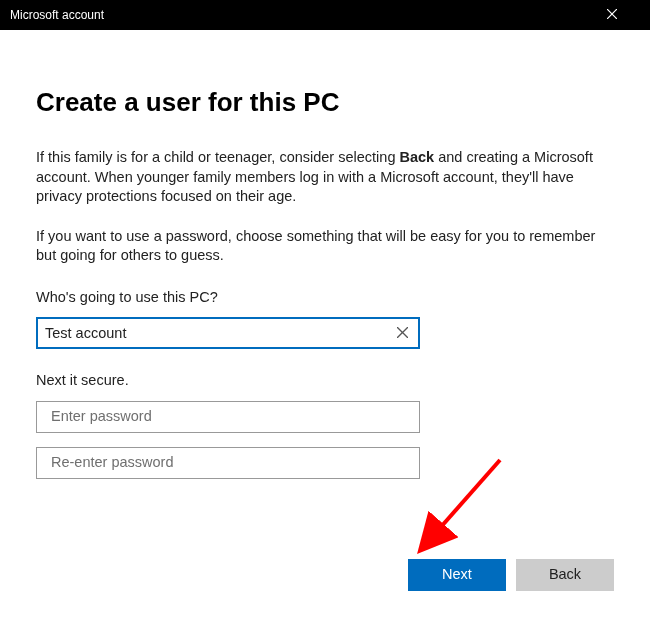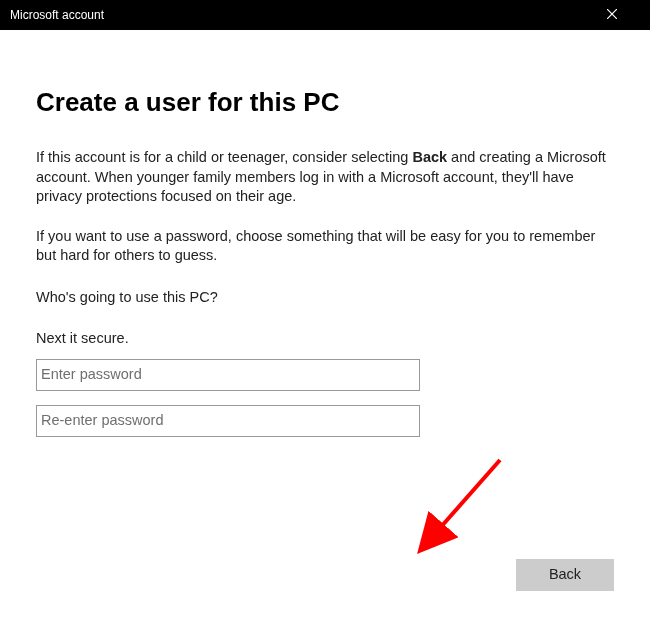--- a/index.html
+++ b/index.html
@@ -55,21 +55,21 @@
   p.desc .bold{font-weight:700;}
   .label{
     margin:22px 0 10px 0;
   }
   .field{
     width:384px;
     height:32px;
     border:1px solid var(--border);
     display:flex;
     align-items:center;
-    padding:0 4px;
+    padding:0 14px;
     font-size:14.5px;
     color:var(--text);
     position:relative;
   }
   .field.focused{
     border:2px solid var(--accent);
     padding:0 7px;
   }
   .field .input-text{
     flex:1;
@@ -130,27 +130,38 @@
           <line x1="10" y1="0" x2="0" y2="10"></line>
         </svg>
     </span>
   </div>
 </div>
 
 <div class="content">
   <h1>Create a user for this PC</h1>
 
   <p class="desc">
-    <span>If this account is for a child or teenager, consider selecting </span><span class="bold">Back</span><span> and creating a Microsoft account. When younger family members log in with a Microsoft account, they'll have privacy protections focused on their age.</span>
+    <span>If this family is for a child or teenager, consider selecting </span><span class="bold">Back</span><span> and creating a Microsoft account. When younger family members log in with a Microsoft account, they'll have privacy protections focused on their age.</span>
   </p>
 
-  <p class="desc">If you want to use a password, choose something that will be easy for you to remember but hard for others to guess.</p>
+  <p class="desc">If you want to use a password, choose something that will be easy for you to remember but going for others to guess.</p>
 
   <div class="label">Who's going to use this PC?</div>
 
+  <div class="field focused">
+    <span class="input-text">Test account</span>
+    <span class="clear">
+      <span>
+        <svg viewBox="0 0 10 10">
+            <line x1="0" y1="0" x2="10" y2="10"></line>
+            <line x1="10" y1="0" x2="0" y2="10"></line>
+          </svg>
+      </span>
+    </span>
+  </div>
 
   <div class="label">Next it secure.</div>
 
   <div class="field">
     <span class="placeholder">Enter password</span>
   </div>
 
   <div class="field">
     <span class="placeholder">Re-enter password</span>
   </div>
@@ -159,16 +170,19 @@
 <svg class="arrow-annot" style="left:405px;top:455px;" width="120" height="120" viewBox="0 0 120 120">
   <defs>
     <marker id="ah" markerWidth="10" markerHeight="10" refX="7" refY="5" orient="auto">
       <path d="M0,0 L10,5 L0,10 Z" fill="#ff0000"></path>
     </marker>
   </defs>
   <line x1="95" y1="5" x2="20" y2="90" stroke="#ff0000" stroke-width="4" marker-end="url(#ah)"></line>
 </svg>
 
 <div class="footer">
+  <div class="btn primary">
+    <span>Next</span>
+  </div>
   <div class="btn secondary">
     <span>Back</span>
   </div>
 </div>
 
 </body></html>

